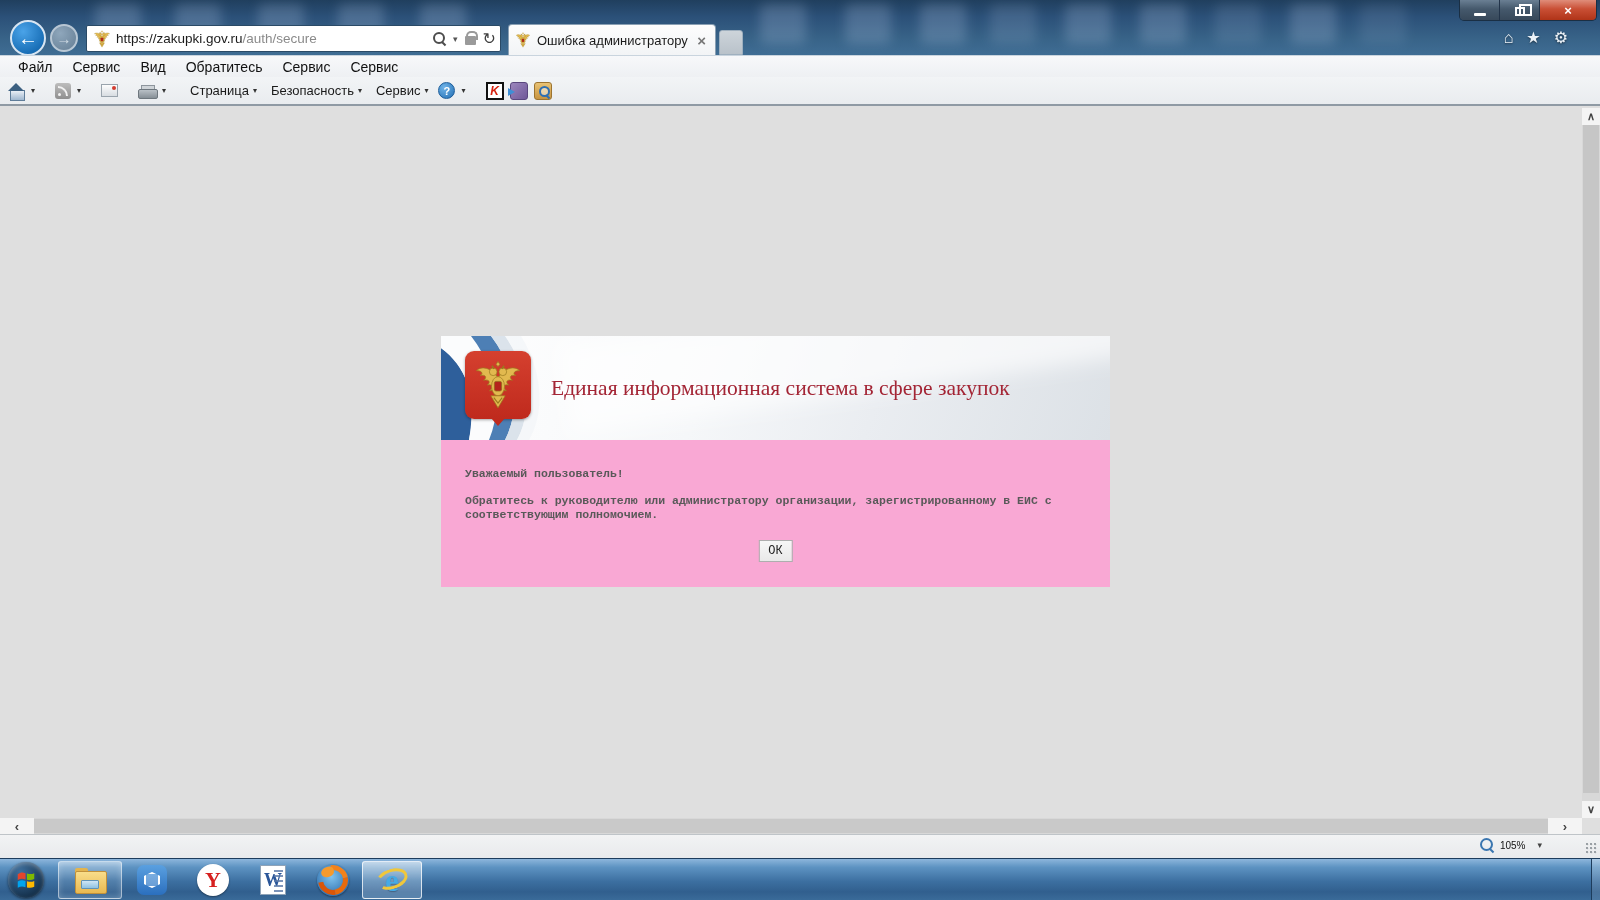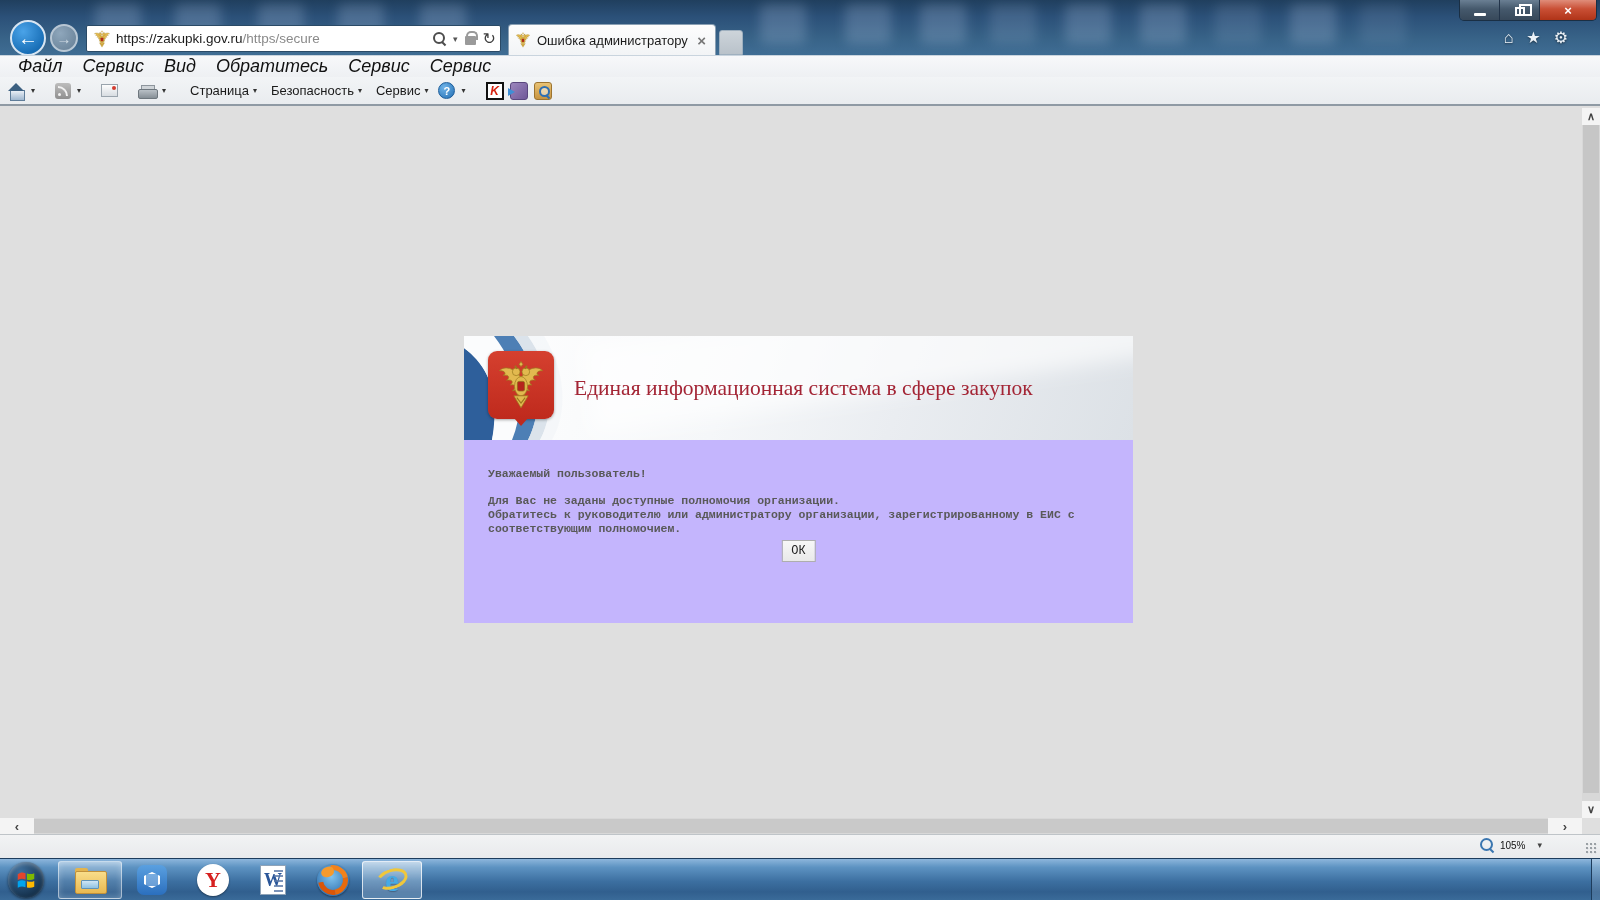--- a/index.html
+++ b/index.html
@@ -59,21 +59,21 @@
   .wc-close { width:56px; background:linear-gradient(180deg,#e08d7a,#c94f35 45%,#b03418); color:#fff;
     font-size:13px; font-weight:bold; }
   .min-glyph { width:12px; height:3px; background:#fff; border-radius:1px; margin-top:8px; }
   .restore-glyph { position:relative; width:10px; height:9px; border:2px solid #fff; background:transparent; margin-top:2px; }
   .restore-glyph::before { content:''; position:absolute; left:2px; top:-5px; width:9px; height:8px; border:2px solid #fff; }
 
   
   .menubar { position:absolute; left:0; top:55px; width:1600px; height:22px;
     background:linear-gradient(180deg,#f7f8fa,#eef0f3); border-top:1px solid #c9d4de;
     display:flex; align-items:center; padding-left:8px; gap:0; }
-  .menu-item { font-size:18px; color:#111; padding:2px 10px;font-style:italic; }
+  .menu-item { font-size:14px; color:#111; padding:2px 10px; }
   .commandbar { position:absolute; left:0; top:77px; width:1600px; height:29px;
     background:linear-gradient(180deg,#f2f4f6,#e9ecef); border-bottom:2px solid #8f9aa4;
     display:flex; align-items:center; padding-left:8px; gap:6px; }
   .cmd-label { font-size:13px; color:#1a1a1a; padding:2px 4px; display:flex; align-items:center; gap:4px; }
   .cmd-caret { font-size:8px; color:#333; }
   .cmd-gap { width:8px; }
 
   .ico-house { position:relative; width:17px; height:14px; margin-top:3px; }
   .ico-house::before { content:''; position:absolute; left:2px; top:5px; width:13px; height:9px;
     background:linear-gradient(180deg,#e8eef5,#9fb7cf); border:1px solid #5f7d99; }
@@ -106,21 +106,21 @@
     border-top:4px solid transparent; border-bottom:4px solid transparent; border-left:7px solid #3f8fd6; }
   .ico-gold { width:18px; height:18px; background:linear-gradient(180deg,#e9c273,#c79441);
     border-radius:3px; border:1px solid #9c7430; position:relative; }
   .ico-gold::before { content:''; position:absolute; left:4px; top:3px; width:7px; height:7px;
     border:2px solid #2f6fb2; border-radius:50%; background:rgba(255,255,255,.5); }
   .ico-gold::after { content:''; position:absolute; left:11px; top:11px; width:5px; height:2px;
     background:#2f6fb2; transform:rotate(45deg); transform-origin:left center; }
 
   
   .content { position:absolute; left:0; top:108px; width:1600px; height:710px; background:#dfdfdf; }
-  .panel { position:absolute; left:464px; top:228px; width:669px; height:287px; background:#c4b5fd; }
+  .panel { position:absolute; left:441px; top:228px; width:669px; height:251px; background:#f9a8d4; }
   .panel-header { position:absolute; left:0; top:0; width:669px; height:104px; overflow:hidden;
     background:linear-gradient(110deg,#ffffff 0%,#f5f7f9 40%,#eaedf1 65%,#dce1e6 100%); }
   .panel-header .sheen { position:absolute; left:120px; top:-40px; width:700px; height:90px;
     background:rgba(255,255,255,.65); transform:rotate(-8deg); filter:blur(10px); }
   .flag-svg { position:absolute; left:0; top:0; }
   .emblem { position:absolute; left:24px; top:15px; width:66px; height:68px; border-radius:9px;
     background:linear-gradient(180deg,#d5402f,#bf2a1d); box-shadow:0 1px 3px rgba(0,0,0,.35);
     display:flex; align-items:center; justify-content:center; }
   .emblem::after { content:''; position:absolute; left:50%; bottom:-7px; margin-left:-7px; width:0; height:0;
     border-left:7px solid transparent; border-right:7px solid transparent; border-top:8px solid #bf2a1d; }
@@ -298,21 +298,21 @@
           <span>←</span>
         </div>
       <div class="nav-btn fwd-btn">
           <span>→</span>
         </div>
 
       <div class="addressbar">
         <svg class="fav" viewBox="0 0 40 42">
             <use href="#eagle"></use>
           </svg>
-        <div class="url-text"><span>https://zakupki.gov.ru</span><span class="path">/https/secure</span></div>
+        <div class="url-text"><span>https://zakupki.gov.ru</span><span class="path">/auth/secure</span></div>
         <div class="addr-icons">
           <div class="mag"></div>
           <span class="caret">▾</span>
           <div class="lockicon"></div>
           <span class="refresh">↻</span>
         </div>
       </div>
 
       <div class="tab">
         <svg class="fav" viewBox="0 0 40 42">
@@ -386,21 +386,20 @@
         <div class="emblem">
           <svg width="48" height="52" viewBox="0 0 40 42">
               <use href="#eagle"></use>
             </svg>
         </div>
         <div class="panel-title">Единая информационная система в сфере закупок</div>
       </div>
       <div class="panel-body">
         <div class="greeting">Уважаемый пользователь!</div>
         <div class="msg">
-          <div>Для Вас не заданы доступные полномочия организации.</div>
           <div>Обратитесь к руководителю или администратору организации, зарегистрированному в ЕИС с соответствующим полномочием.</div>
         </div>
         <div class="ok-btn">ОК</div>
       </div>
     </div>
   </div>
 
   <div class="vscroll">
     <div class="vs-btn vs-up">∧</div>
     <div class="vs-thumb"></div>

